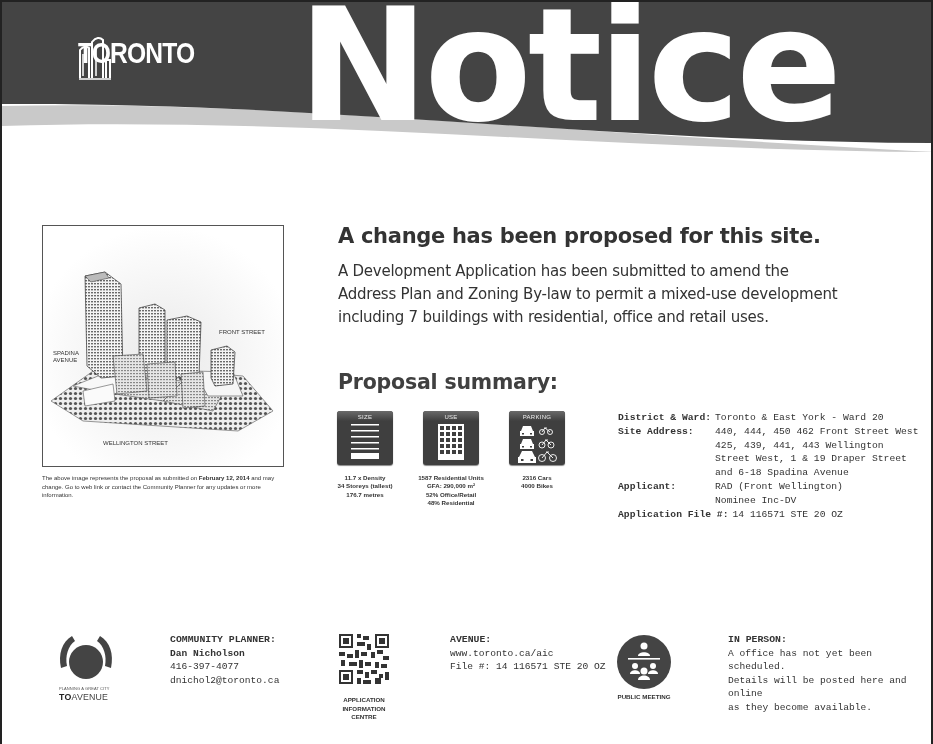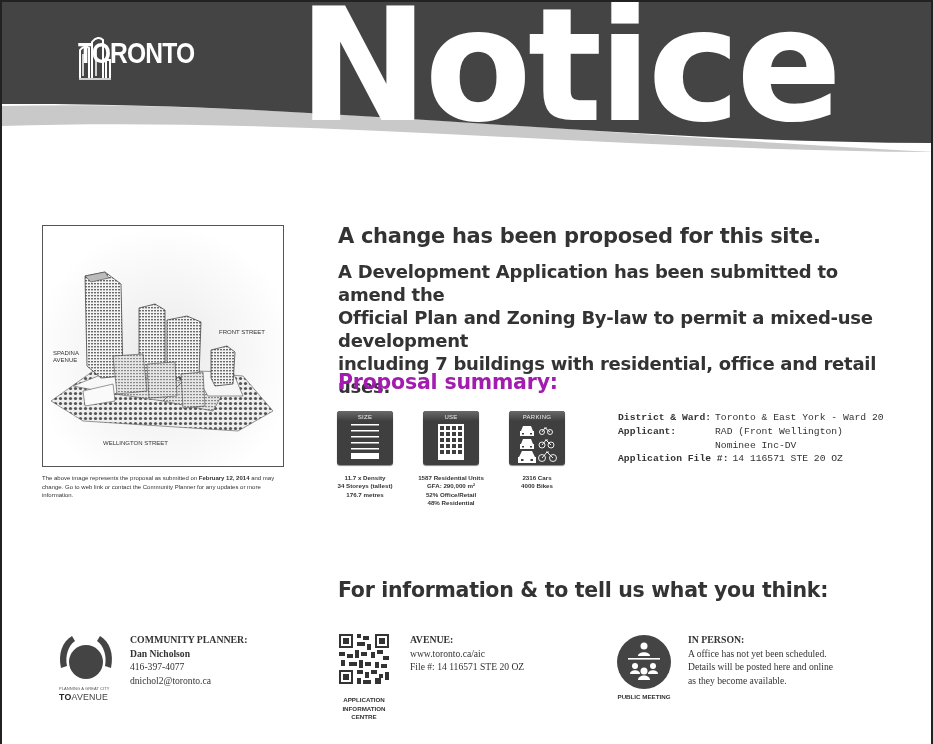--- a/index.html
+++ b/index.html
@@ -16,41 +16,41 @@
 
   
   .render-box { position: absolute; left: 40px; top: 223px; width: 242px; height: 242px; border: 1px solid #555; background: #fff; overflow: hidden; }
   .render-box svg { position: absolute; left: 0; top: 0; }
   .street-label { position: absolute; font-family: "Liberation Sans", sans-serif; font-size: 6px; color: #333; line-height: 1.15; }
   .caption { position: absolute; left: 40px; top: 472px; width: 250px; font-family: "Liberation Sans", sans-serif; font-size: 6px; line-height: 8.5px; color: #333; }
   .caption b { font-weight: bold; }
 
   
   .h1 { position: absolute; left: 336px; top: 222px; font-family: "DejaVu Sans", sans-serif; font-weight: bold; font-size: 21px; color: #333; white-space: nowrap; letter-spacing: -0.3px; }
-  .lead { position: absolute; left: 336px; top: 258px; width: 560px; font-family: "DejaVu Sans", sans-serif; font-size: 18px; line-height: 23px; color: #333; letter-spacing: -0.25px; font-weight: bold; }
-  .h2 { position: absolute; left: 336px; top: 368px; font-family: "DejaVu Sans", sans-serif; font-weight: bold; font-size: 20.5px; color: #a21caf; white-space: nowrap; letter-spacing: -0.2px; }
+  .lead { position: absolute; left: 336px; top: 258px; width: 560px; font-family: "DejaVu Sans", sans-serif; font-size: 15px; line-height: 23px; color: #333; letter-spacing: -0.25px; }
+  .h2 { position: absolute; left: 336px; top: 368px; font-family: "DejaVu Sans", sans-serif; font-weight: bold; font-size: 20.5px; color: #404040; white-space: nowrap; letter-spacing: -0.2px; }
 
   
   .sum-col { position: absolute; top: 409px; width: 100px; text-align: center; }
   .sum-tile { width: 56px; height: 54px; margin: 0 auto; background: #3f3f3f; border-radius: 3px; position: relative; box-shadow: 0 1px 1px #888; }
   .sum-tile-label { font-family: "Liberation Sans", sans-serif; font-size: 6px; color: #eee; padding-top: 3px; letter-spacing: 0.3px; height: 10px; background: linear-gradient(#6a6a6a, #3f3f3f); border-radius: 3px 3px 0 0; }
   .sum-tile svg { position: absolute; left: 0; top: 10px; }
   .sum-stats { margin-top: 9px; font-family: "Liberation Sans", sans-serif; font-weight: bold; font-size: 6.2px; line-height: 8.3px; color: #333; }
 
   
   .details { position: absolute; left: 616px; top: 409px; font-family: Liberation Mono, monospace; font-size: 9.7px; line-height: 13.8px; color: #333; }
   .drow { display: flex; }
   .dlabel { width: 97px; font-weight: bold; white-space: nowrap; }
   .dval { width: 200px; }
   .dval div { white-space: nowrap; }
 
   .h3 { position: absolute; left: 336px; top: 576px; font-family: "DejaVu Sans", sans-serif; font-weight: bold; font-size: 20.5px; color: #333; white-space: nowrap; letter-spacing: -0.3px; }
 
   
-  .cblock { position: absolute; top: 631px; font-family: Liberation Serif, serif; font-size: 9.6px; line-height: 13.5px; color: #333; }
+  .cblock { position: absolute; top: 631px; font-family: Liberation Mono, monospace; font-size: 9.6px; line-height: 13.5px; color: #333; margin-left: 40px; }
   .cblock .ctitle { font-weight: bold; font-size: 9.8px; }
   .cblock .cname { font-weight: bold; }
   .badge-caption { position: absolute; font-family: "Liberation Sans", sans-serif; font-weight: bold; font-size: 6.2px; line-height: 8.5px; color: #333; text-align: center; }
   .together-small { position: absolute; left: 57px; top: 684px; font-family: "Liberation Sans", sans-serif; font-size: 4px; color: #555; letter-spacing: 0.1px; white-space: nowrap; }
   .together { position: absolute; left: 57px; top: 690px; font-family: "Liberation Sans", sans-serif; font-size: 8.8px; color: #444; white-space: nowrap; letter-spacing: 0.2px; }
   .together b { font-weight: bold; color: #222; }
 </style>
 </head>
 <body>
 
@@ -125,21 +125,21 @@
       <div>SPADINA</div>
       <div>AVENUE</div>
     </div>
     <div class="street-label" style="left:60px; top:214px;">WELLINGTON STREET</div>
   </div>
   <div class="caption"><span>The above image represents the proposal as submitted on </span><b>February 12, 2014</b><span> and may change. Go to web link or contact the Community Planner for any updates or more information.</span></div>
 
   <div class="h1">A change has been proposed for this site.</div>
   <div class="lead">
     <div>A Development Application has been submitted to amend the</div>
-    <div>Official Plan and Zoning By-law to permit a mixed-use development</div>
+    <div>Address Plan and Zoning By-law to permit a mixed-use development</div>
     <div>including 7 buildings with residential, office and retail uses.</div>
   </div>
 
   <div class="h2">Proposal summary:</div>
 
   <div class="sum-col" style="left:313px;">
     <div class="sum-tile">
       <div class="sum-tile-label">SIZE</div>
       <svg width="56" height="44" viewBox="0 0 56 44">
         <rect x="14" y="3" width="28" height="1.5" fill="#fff"></rect>
@@ -231,37 +231,43 @@
   </div>
 
   <div class="details">
     <div class="drow">
       <div class="dlabel">District &amp; Ward:</div>
       <div class="dval">
           <div>Toronto &amp; East York - Ward 20</div>
         </div>
     </div>
     <div class="drow">
+      <div class="dlabel">Site Address:</div>
+      <div class="dval">
+        <div>440, 444, 450 462 Front Street West</div>
+        <div>425, 439, 441, 443 Wellington</div>
+        <div>Street West, 1 &amp; 19 Draper Street</div>
+        <div>and 6-18 Spadina Avenue</div>
+      </div>
     </div>
     <div class="drow">
       <div class="dlabel">Applicant:</div>
       <div class="dval">
         <div>RAD (Front Wellington)</div>
         <div>Nominee Inc-DV</div>
       </div>
     </div>
     <div class="drow">
       <div class="dlabel" style="width:auto; margin-right:4px;">Application File #:</div>
       <div class="dval">
           <div>14 116571 STE 20 OZ</div>
         </div>
     </div>
   </div>
 
-  <div class="h3">For information &amp; to tell us what you think:</div>
 
   <svg style="position:absolute; left:56px; top:630px;" width="56" height="54" viewBox="0 0 56 54">
     <path d="M14,4 C4,10 0,22 3,36 L9,34 C7,24 10,14 17,9 Z" fill="#444"></path>
     <path d="M42,4 C52,10 56,22 53,36 L47,34 C49,24 46,14 39,9 Z" fill="#444"></path>
     <circle cx="28" cy="30" r="17" fill="#444"></circle>
   </svg>
   <div class="together-small">PLANNING A GREAT CITY</div>
   <div class="together"><b>TO</b><span>AVENUE</span></div>
   <div class="cblock" style="left:128px;">
     <div class="ctitle">COMMUNITY PLANNER:</div>

